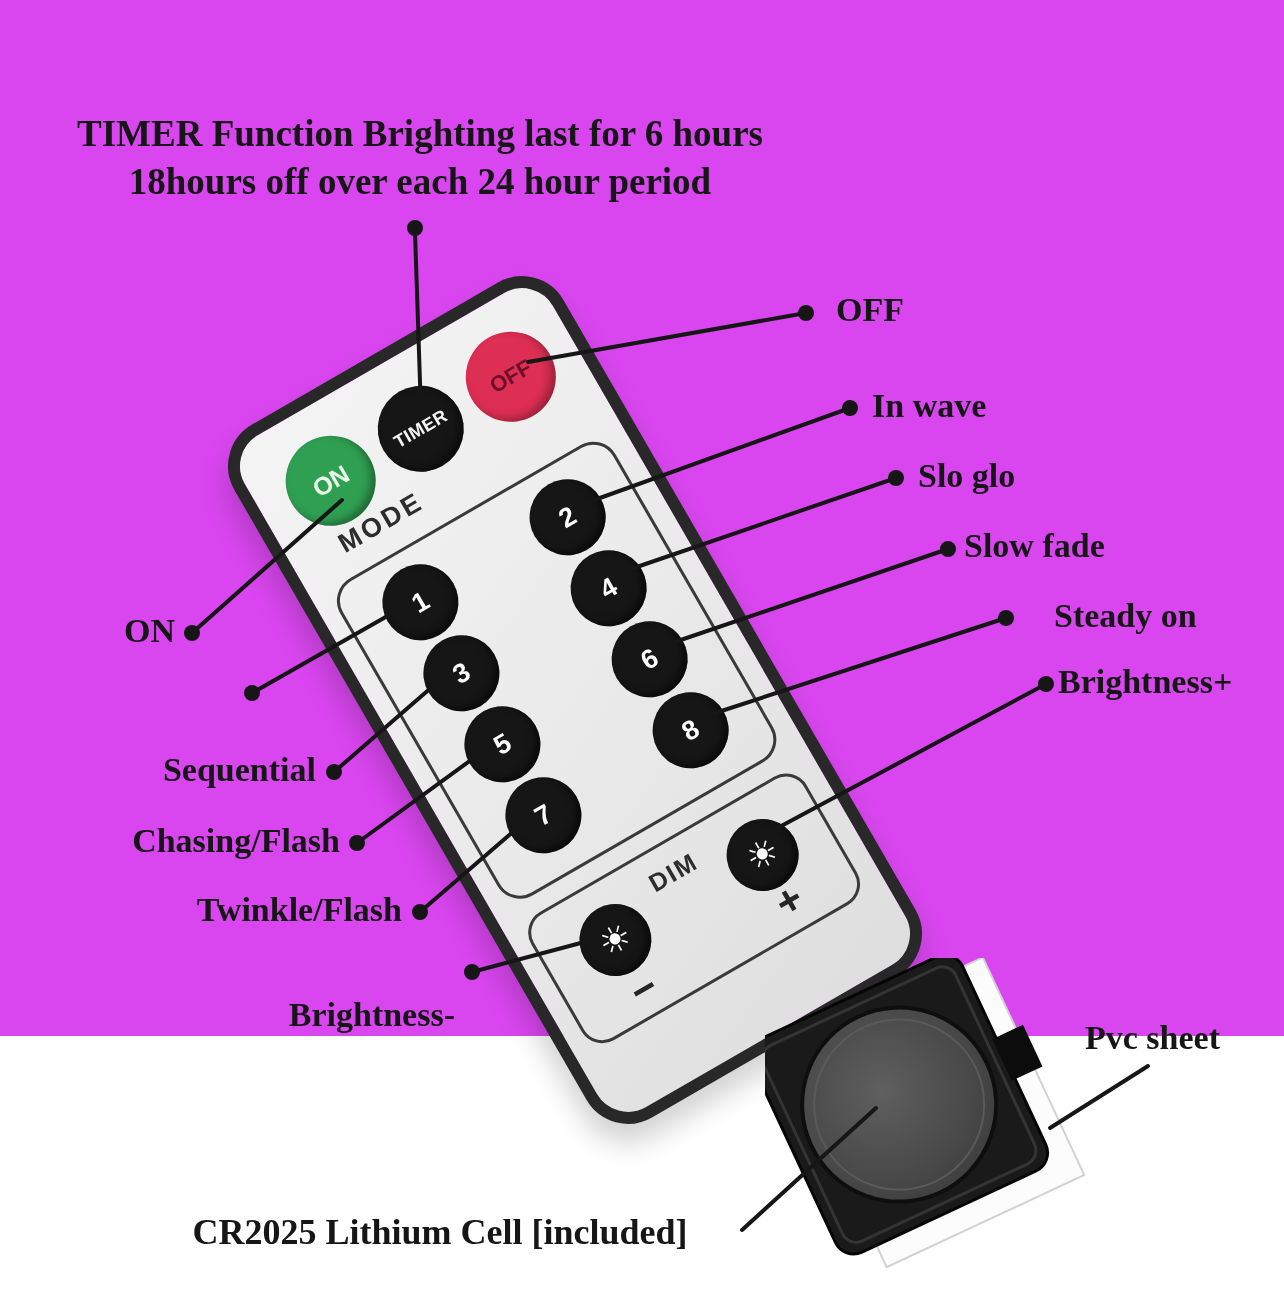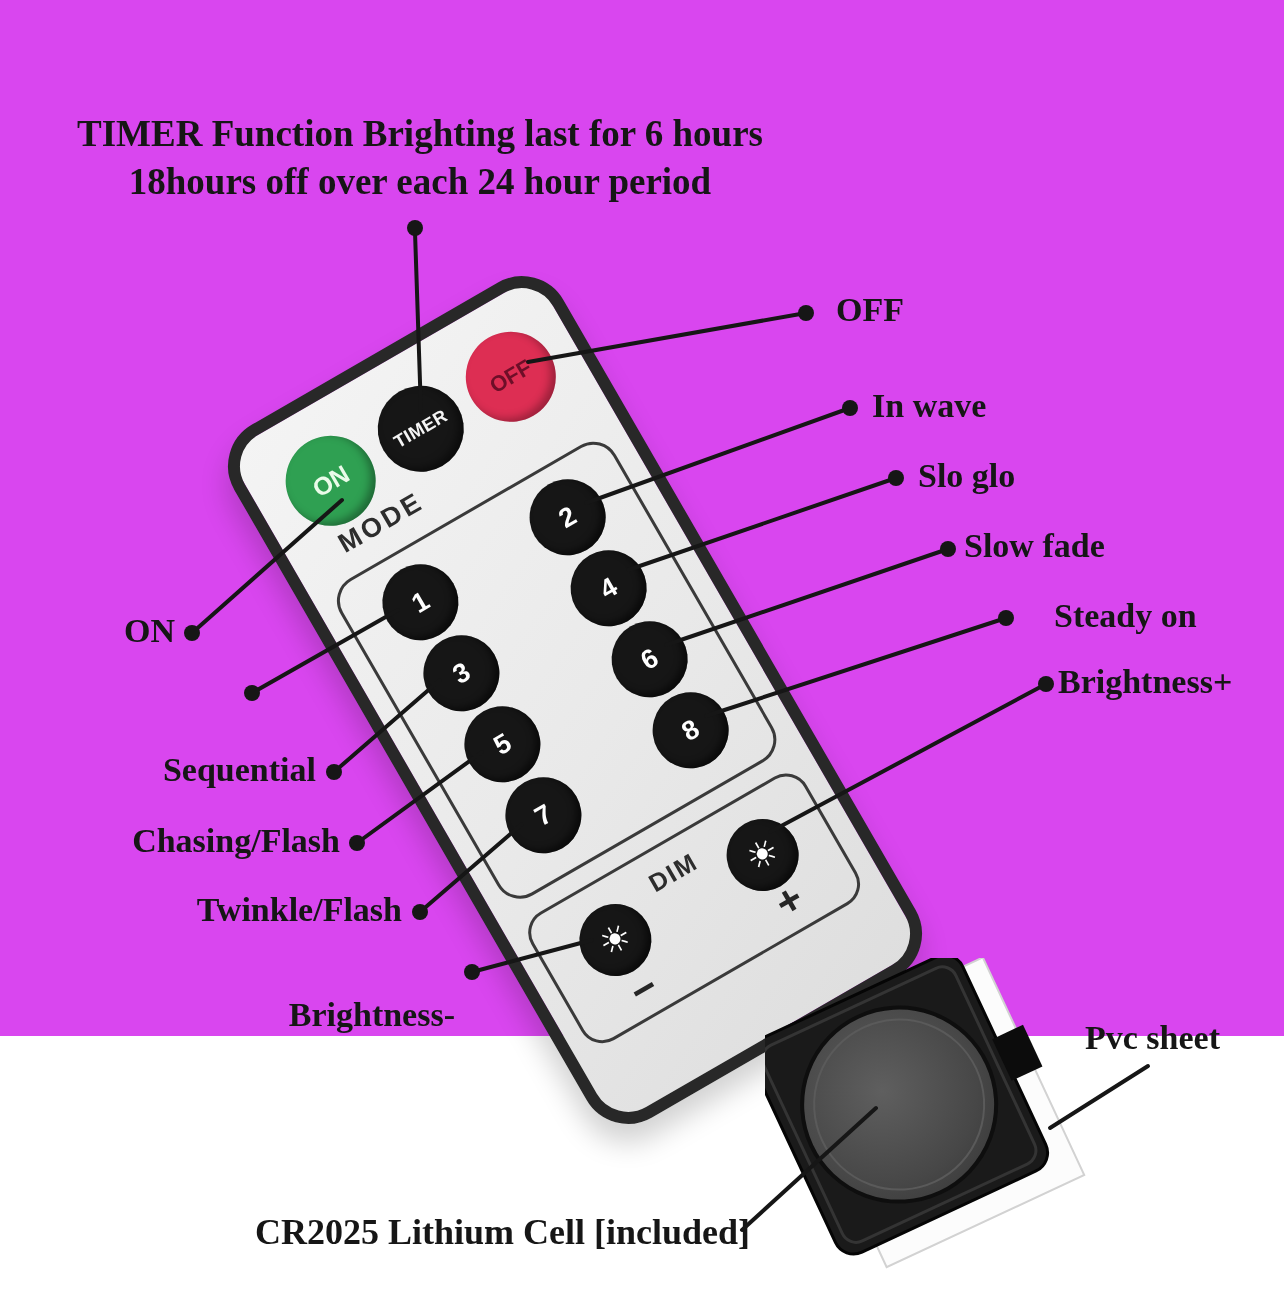--- a/index.html
+++ b/index.html
@@ -138,21 +138,21 @@
   <div class="label" style="left:1022px;top:597px;margin-left:32px;">Steady on</div>
   <div class="label" style="left:1058px;top:663px;">Brightness+</div>
 
   <div class="label" style="right:1109px;top:612px;">ON</div>
   <div class="label" style="right:968px;top:751px;text-align:center;">Sequential</div>
   <div class="label" style="right:944px;top:822px;">Chasing/Flash</div>
   <div class="label" style="right:882px;top:891px;">Twinkle/Flash</div>
   <div class="label" style="right:829px;top:960px;margin-top:36px;">Brightness-</div>
 
   <div class="label" style="left:1085px;top:1019px;">Pvc sheet</div>
-  <div class="label" style="left:130px;top:1211px;width:620px;text-align:right;font-size:36px;">CR2025 Lithium Cell [included]</div>
+  <div class="label" style="left:130px;top:1211px;width:620px;text-align:center;font-size:36px;">CR2025 Lithium Cell [included]</div>
 
   <svg class="lines-svg">
     <line x1="415" y1="232" x2="421" y2="412"></line>
     <circle cx="415" cy="228" r="8"></circle>
 
     <line x1="806" y1="313" x2="528" y2="362"></line>
     <circle cx="806" cy="313" r="8"></circle>
     <line x1="850" y1="408" x2="586" y2="503"></line>
     <circle cx="850" cy="408" r="8"></circle>
     <line x1="896" y1="478" x2="628" y2="570"></line>

